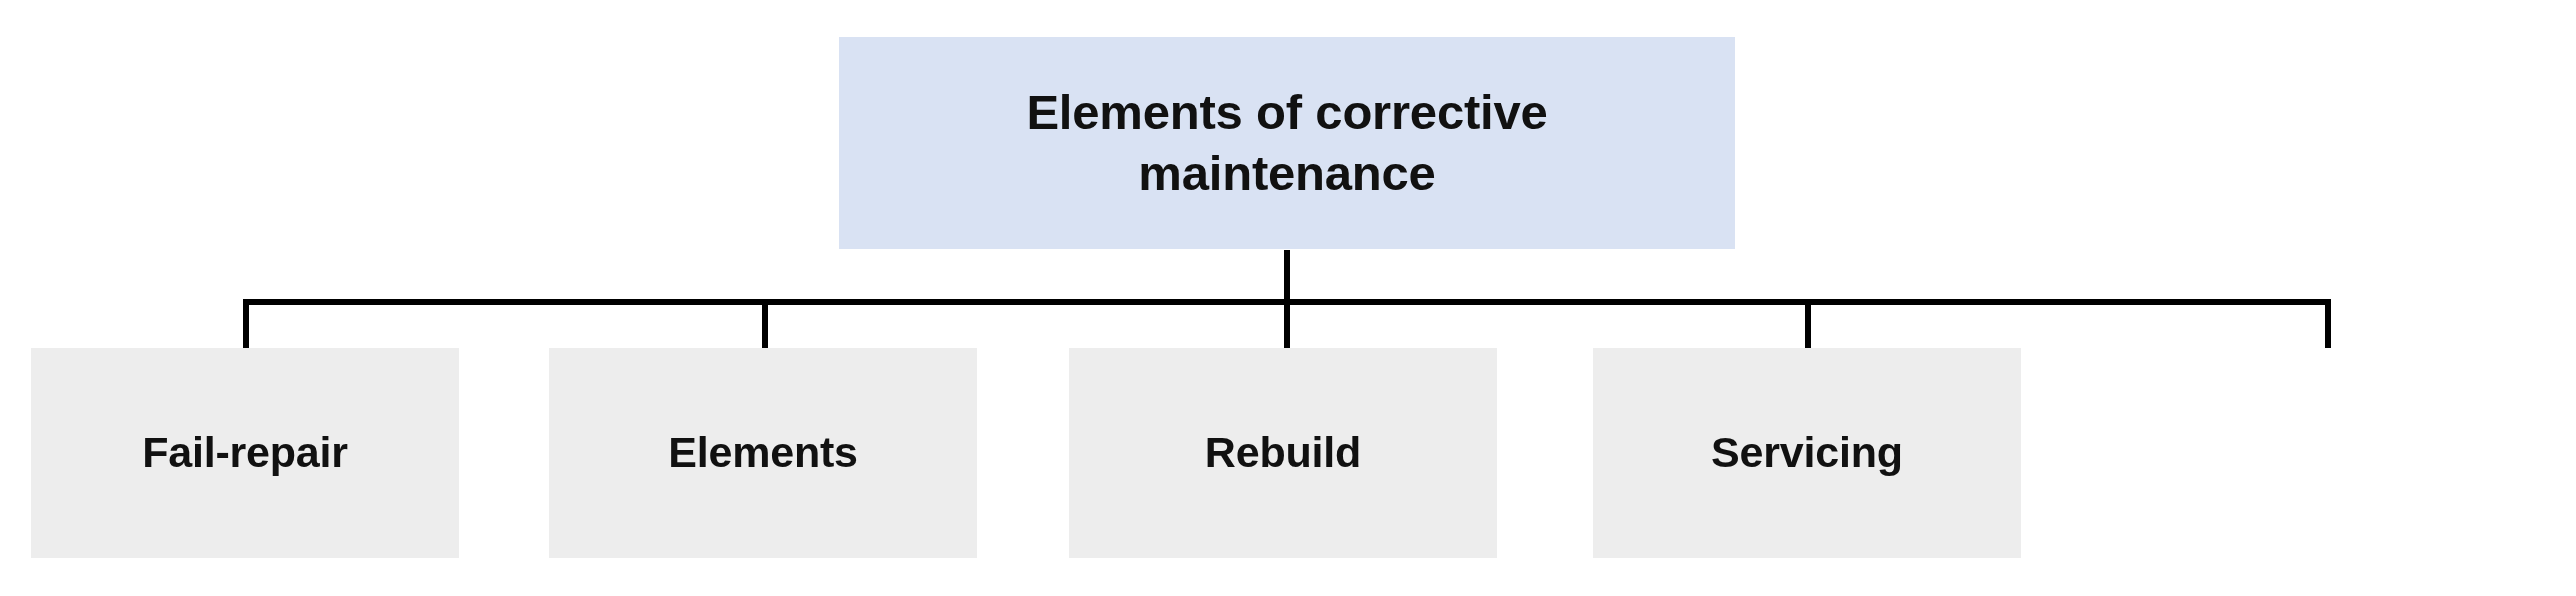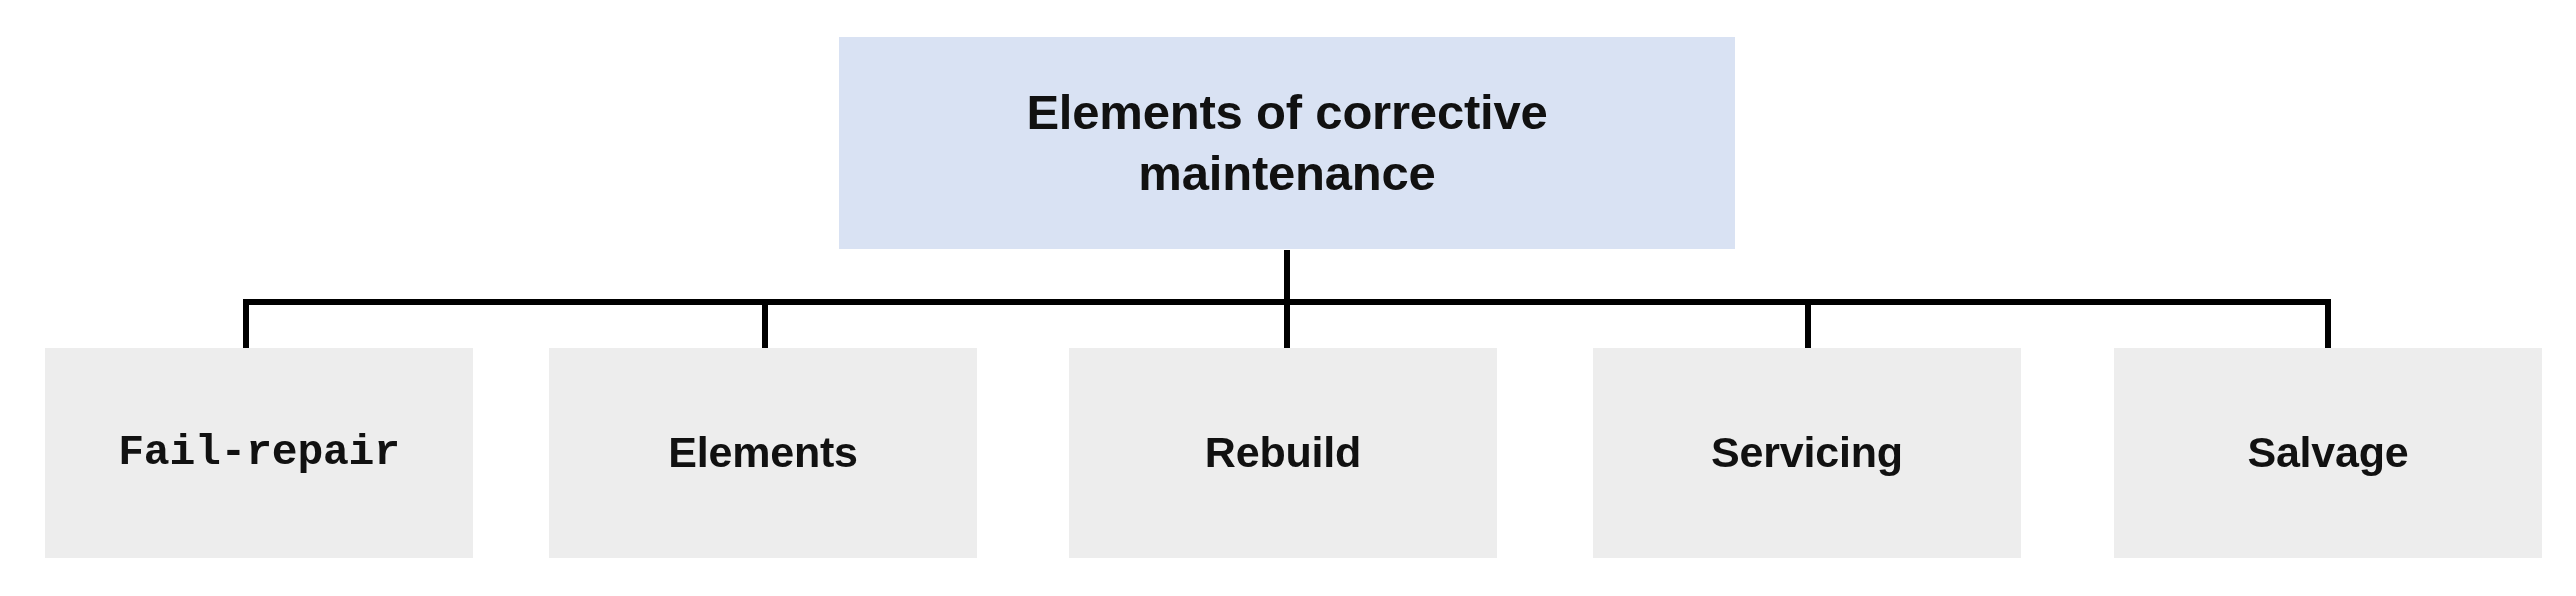--- a/index.html
+++ b/index.html
@@ -91,21 +91,21 @@
   }
   .leaf-node-label {
     font-size: 43px;
     font-weight: bold;
     color: #111111;
     text-align: center;
     line-height: 1.2;
     letter-spacing: -0.2px;
   }
 
-  .leaf-1 { left: 45px; font-family: Liberation Mono, monospace; }
+  .leaf-1 { left: 31px; }
   .leaf-2 { left: 549px; }
   .leaf-3 { left: 1069px; }
   .leaf-4 { left: 1593px; }
   .leaf-5 { left: 2114px; }
 </style>
 </head>
 <body>
 
 <div id="diagram-canvas">
 
@@ -132,18 +132,15 @@
   </div>
 
   <div class="leaf-node leaf-3">
     <span class="leaf-node-label">Rebuild</span>
   </div>
 
   <div class="leaf-node leaf-4">
     <span class="leaf-node-label">Servicing</span>
   </div>
 
-  <div class="leaf-node leaf-5">
-    <span class="leaf-node-label">Salvage</span>
-  </div>
 
 </div>
 
 
 </body></html>

